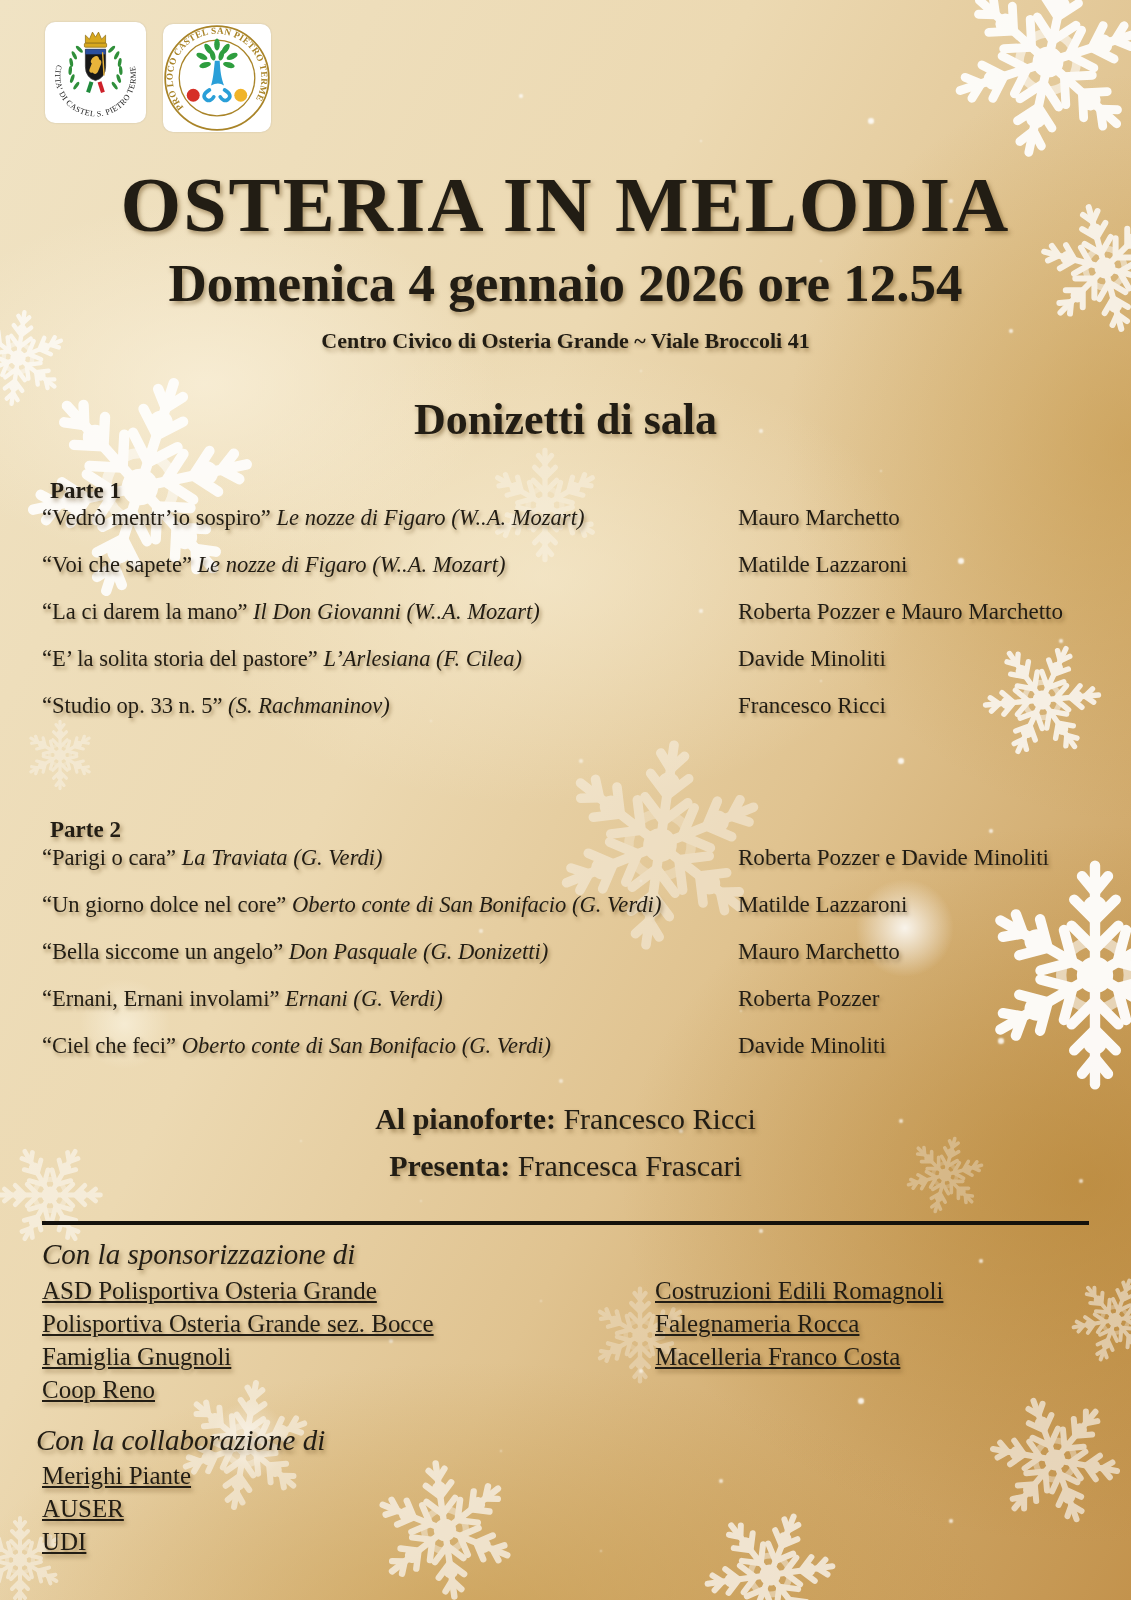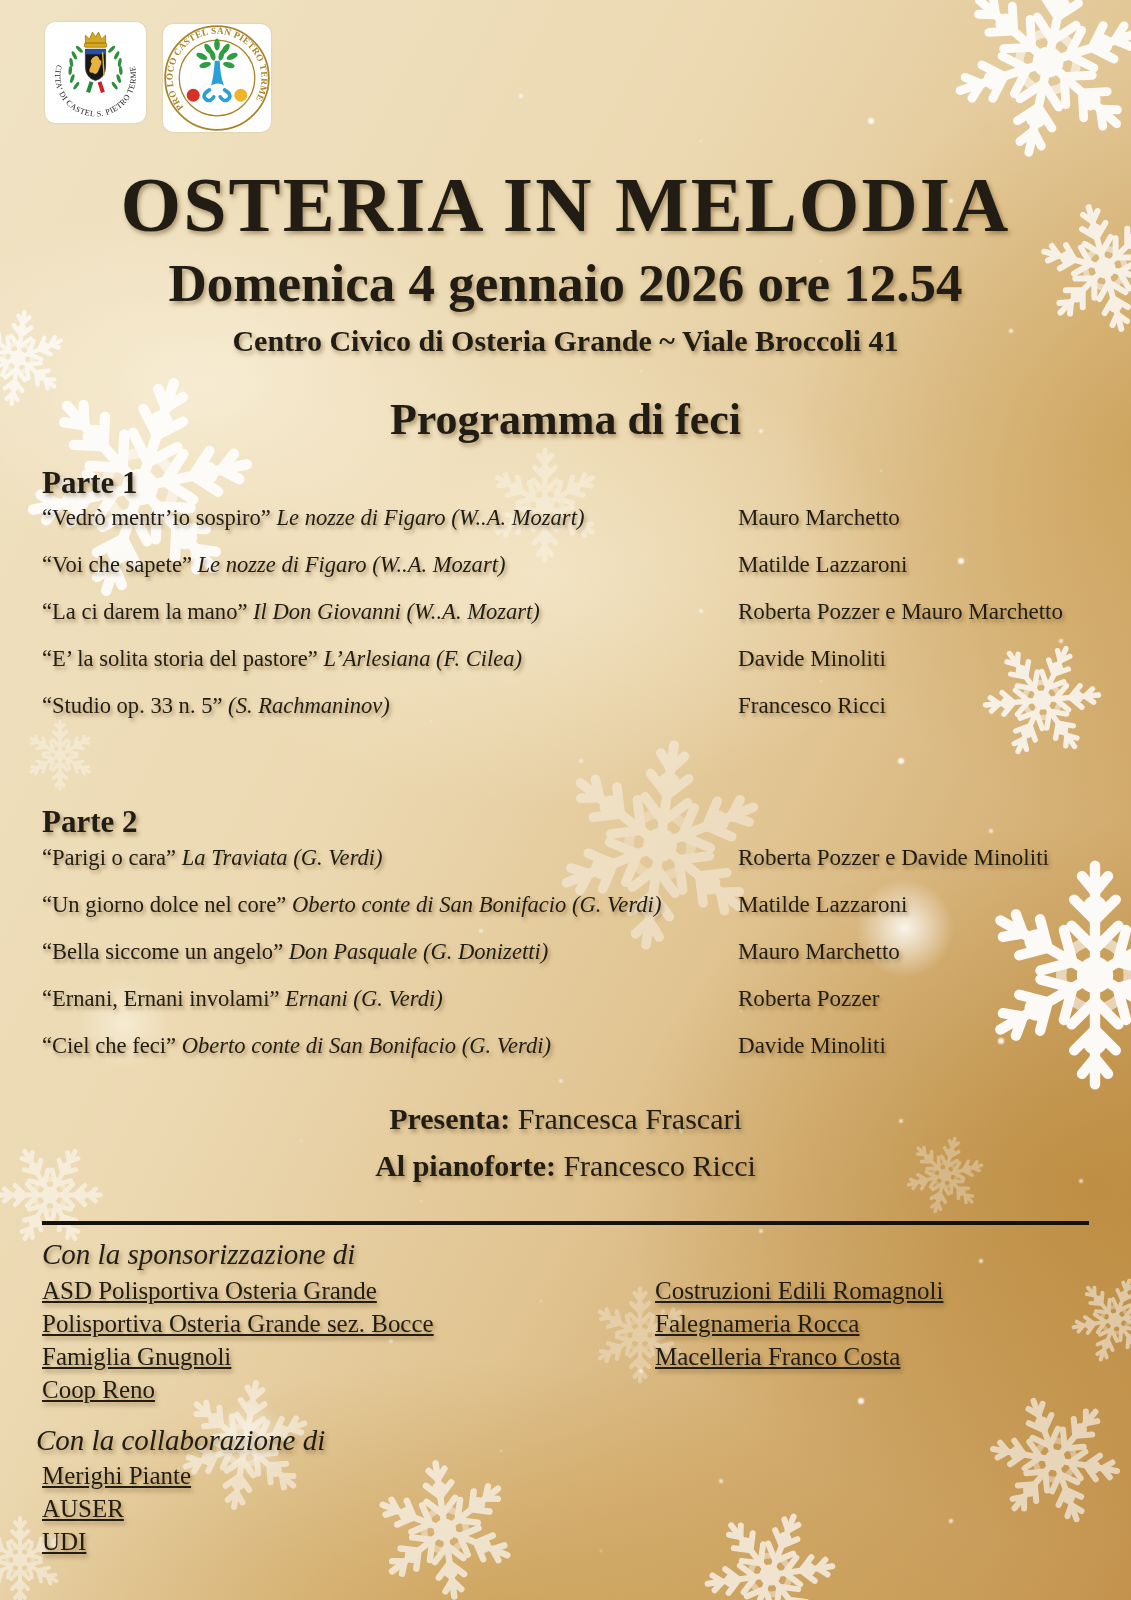--- a/index.html
+++ b/index.html
@@ -42,23 +42,23 @@
       1080px 1180px 2px 1px rgba(255,255,255,.75);}
   .abs{position:absolute;}
   .logos{position:absolute;top:22px;left:45px;display:flex;gap:17px;}
   .logo{background:#fff;border-radius:10px;box-shadow:0 0 2px rgba(0,0,0,.15);}
   .logo-comune{width:101px;height:101px;}
   .logo-proloco{width:108px;height:108px;margin-top:2px;}
   .shadowed{text-shadow:2px 3px 4px rgba(104,74,26,.5);}
   .title{top:163px;left:0;width:100%;text-align:center;font-size:78px;font-weight:bold;
     line-height:84px;letter-spacing:2px;margin:0;}
   .date{top:252px;left:0;width:100%;text-align:center;font-size:53px;font-weight:bold;line-height:62px;}
-  .venue{top:322px;left:0;width:100%;text-align:center;font-size:30px;font-weight:bold;line-height:38px;}
+  .venue{top:322px;left:0;width:100%;text-align:center;font-size:22px;font-weight:bold;line-height:38px;}
   .prog-heading{top:394px;left:0;width:100%;text-align:center;font-size:44px;font-weight:bold;line-height:52px;margin:0;}
-  .part-heading{left:42px;font-size:31px;font-weight:bold;line-height:34px;margin:0;}
+  .part-heading{left:42px;font-size:23px;font-weight:bold;line-height:34px;margin:8px;}
   .rows{left:42px;width:1055px;}
   .row{display:grid;grid-template-columns:696px 1fr;align-items:center;height:47px;}
   .lh{white-space:nowrap;font-size:24px;transform:scaleX(.94);transform-origin:0 50%;}
   .work{font-style:italic;}
   .perf{white-space:nowrap;font-size:24px;transform:scaleX(.96);transform-origin:0 50%;}
   .credits{top:1095px;left:0;width:100%;text-align:center;font-size:30px;}
   .credits div{height:47px;line-height:47px;}
   .credits b{font-weight:bold;}
   .divider{top:1221px;left:42px;width:1047px;height:4px;background:#15120c;}
   .sec-heading{font-size:29px;font-weight:normal;font-style:italic;line-height:32px;margin:0;}
@@ -179,21 +179,21 @@
         </g>
         <circle cx="28" cy="66" r="6" fill="#d63027"></circle>
         <circle cx="72" cy="66" r="6" fill="#f0b429"></circle>
       </svg>
     </div>
   </header>
 
   <h1 class="abs title shadowed">OSTERIA IN MELODIA</h1>
   <div class="abs date shadowed">Domenica 4 gennaio 2026 ore 12.54</div>
   <div class="abs venue shadowed">Centro Civico di Osteria Grande ~ Viale Broccoli 41</div>
-  <h2 class="abs prog-heading shadowed">Programma di feci</h2>
+  <h2 class="abs prog-heading shadowed">Donizetti di sala</h2>
 
   <h3 class="abs part-heading shadowed" style="top:466px">Parte 1</h3>
   <div class="abs rows shadowed" style="top:494px">
     <div class="row">
       <div class="lh"><span>“Vedrò mentr’io sospiro”</span>
         <span class="work">Le nozze di Figaro (W..A. Mozart)</span></div>
       <div class="perf">Mauro Marchetto</div>
     </div>
     <div class="row">
       <div class="lh"><span>“Voi che sapete”</span>
@@ -241,26 +241,26 @@
     </div>
     <div class="row">
       <div class="lh"><span>“Ciel che feci”</span>
         <span class="work">Oberto conte di San Bonifacio (G. Verdi)</span></div>
       <div class="perf">Davide Minoliti</div>
     </div>
   </div>
 
   <div class="abs credits shadowed">
     <div>
+      <b>Al pianoforte:</b>
+      <span>Francesco Ricci</span>
+    </div>
+    <div>
       <b>Presenta:</b>
       <span>Francesca Frascari</span>
-    </div>
-    <div>
-      <b>Al pianoforte:</b>
-      <span>Francesco Ricci</span>
     </div>
   </div>
 
   <div class="abs divider"></div>
 
   <h3 class="abs sec-heading shadowed" style="top:1238px;left:42px">Con la sponsorizzazione di</h3>
   <div class="abs plain-list shadowed" style="top:1274px;left:42px">
     <div>ASD Polisportiva Osteria Grande</div>
     <div>Polisportiva Osteria Grande sez. Bocce</div>
     <div>Famiglia Gnugnoli</div>

